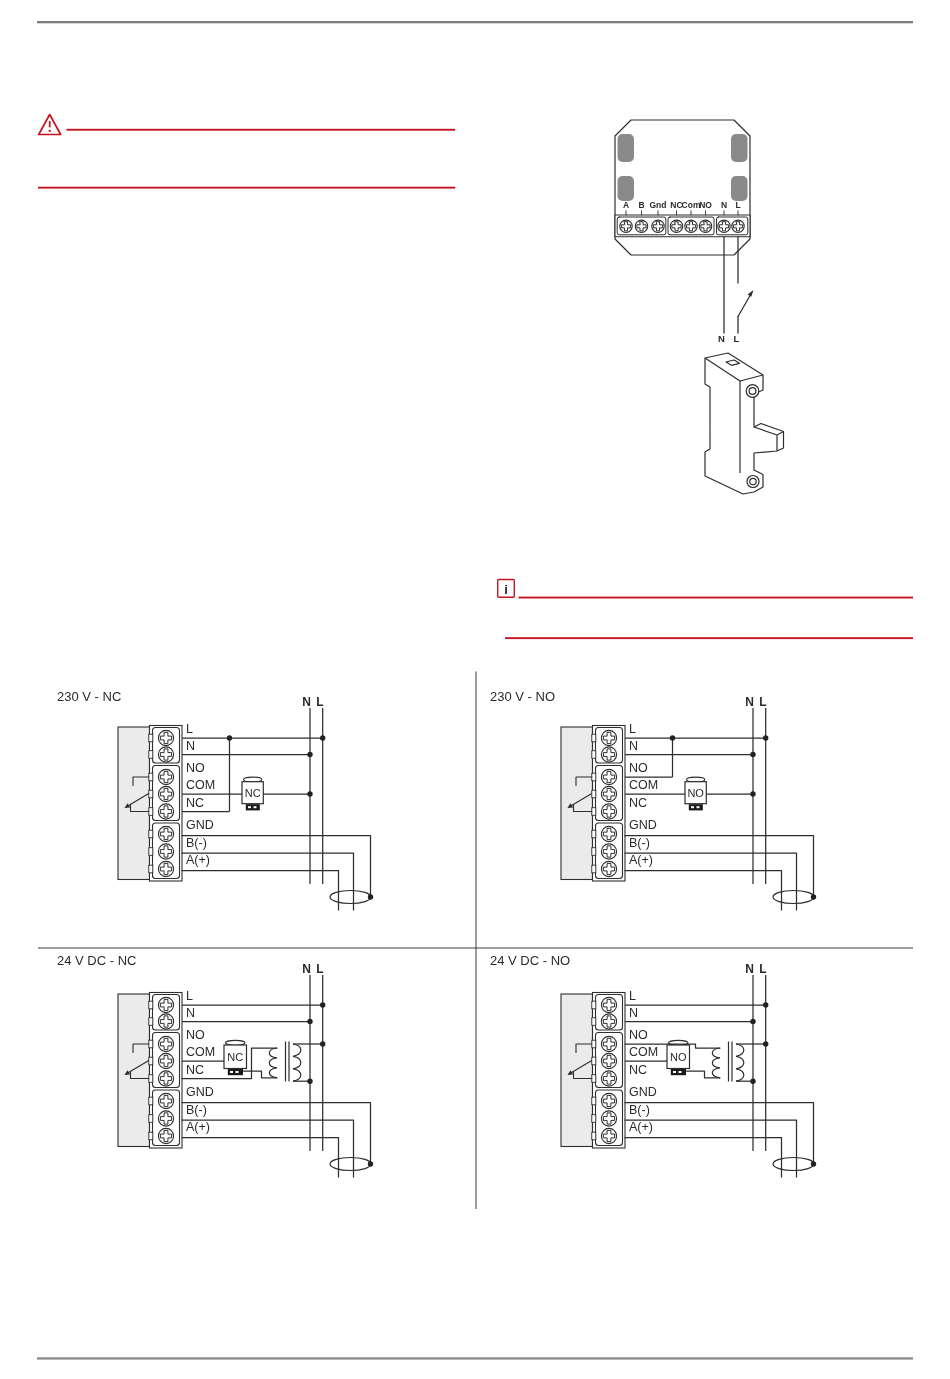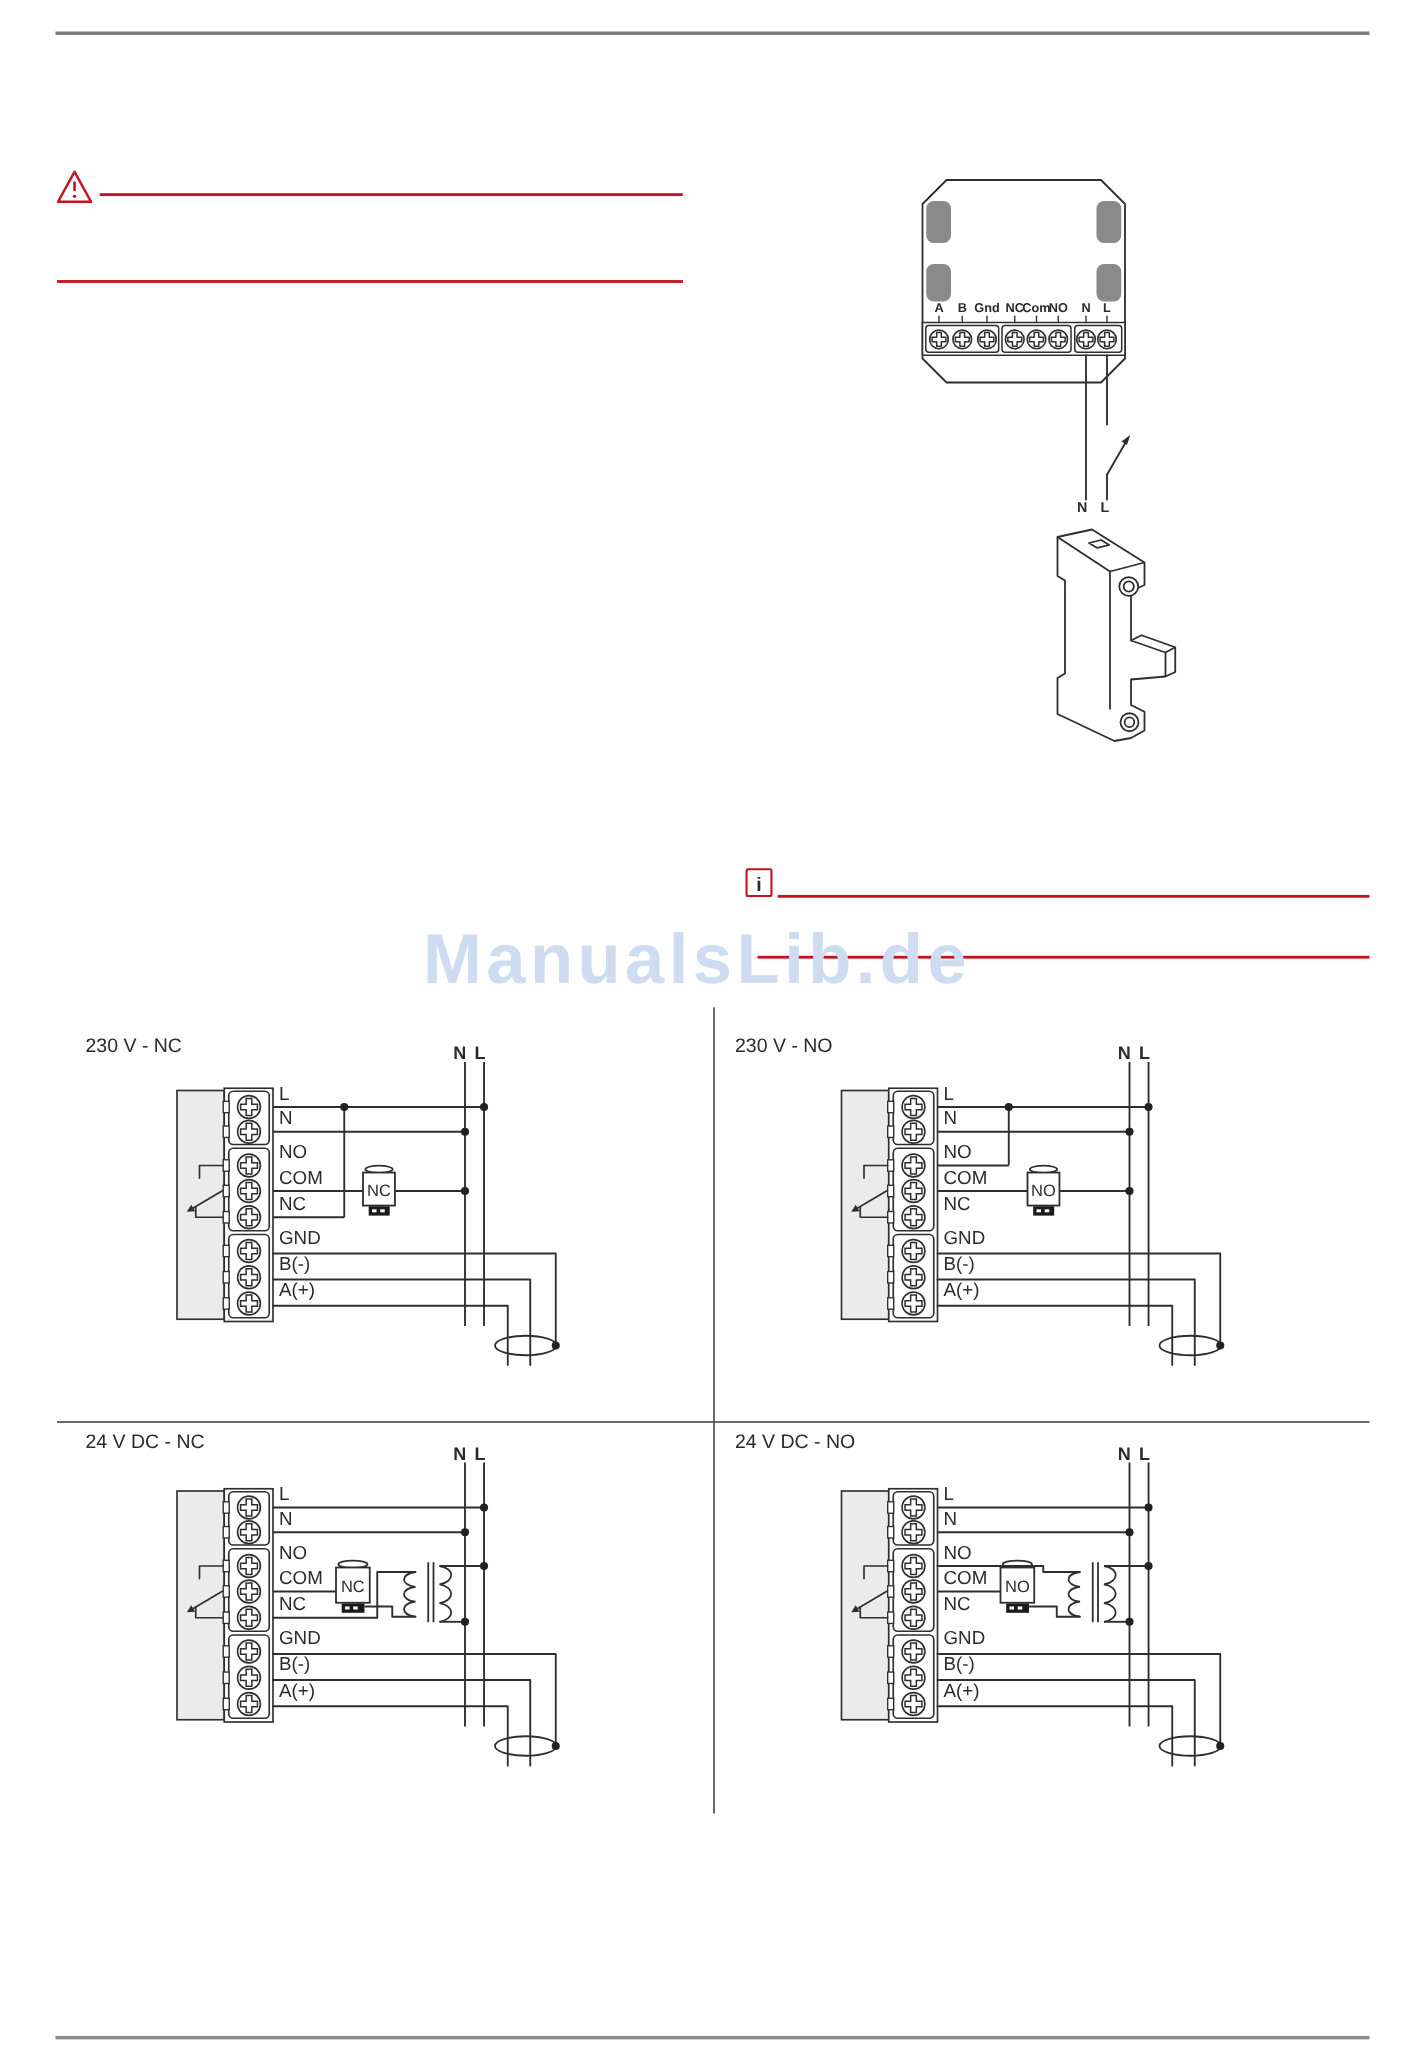--- a/index.html
+++ b/index.html
@@ -392,14 +392,13 @@
         <line x1="728.5" y1="1041.5" x2="728.5" y2="1081.5" stroke="#2e2e2e" stroke-width="1.2"></line>
         <line x1="732" y1="1041.5" x2="732" y2="1081.5" stroke="#2e2e2e" stroke-width="1.2"></line>
         <path d="M736,1044 C746.4,1045.6 746.4,1054.5 736,1056.3 C746.4,1058.1 746.4,1067 736,1068.8 C746.4,1070.6 746.4,1079.4 736,1081.2" fill="none" stroke="#2e2e2e" stroke-width="1.2"></path>
         <line x1="736" y1="1044" x2="765.7" y2="1044" stroke="#2e2e2e" stroke-width="1.25"></line>
         <circle cx="765.7" cy="1044" r="2.7" fill="#222"></circle>
         <line x1="736" y1="1081.2" x2="753" y2="1081.2" stroke="#2e2e2e" stroke-width="1.25"></line>
         <circle cx="753" cy="1081.2" r="2.7" fill="#222"></circle>
       </g>
   </svg>
 
-  <div class="watermark">ManualsLib.de</div>
 </div>
 
 </body></html>

